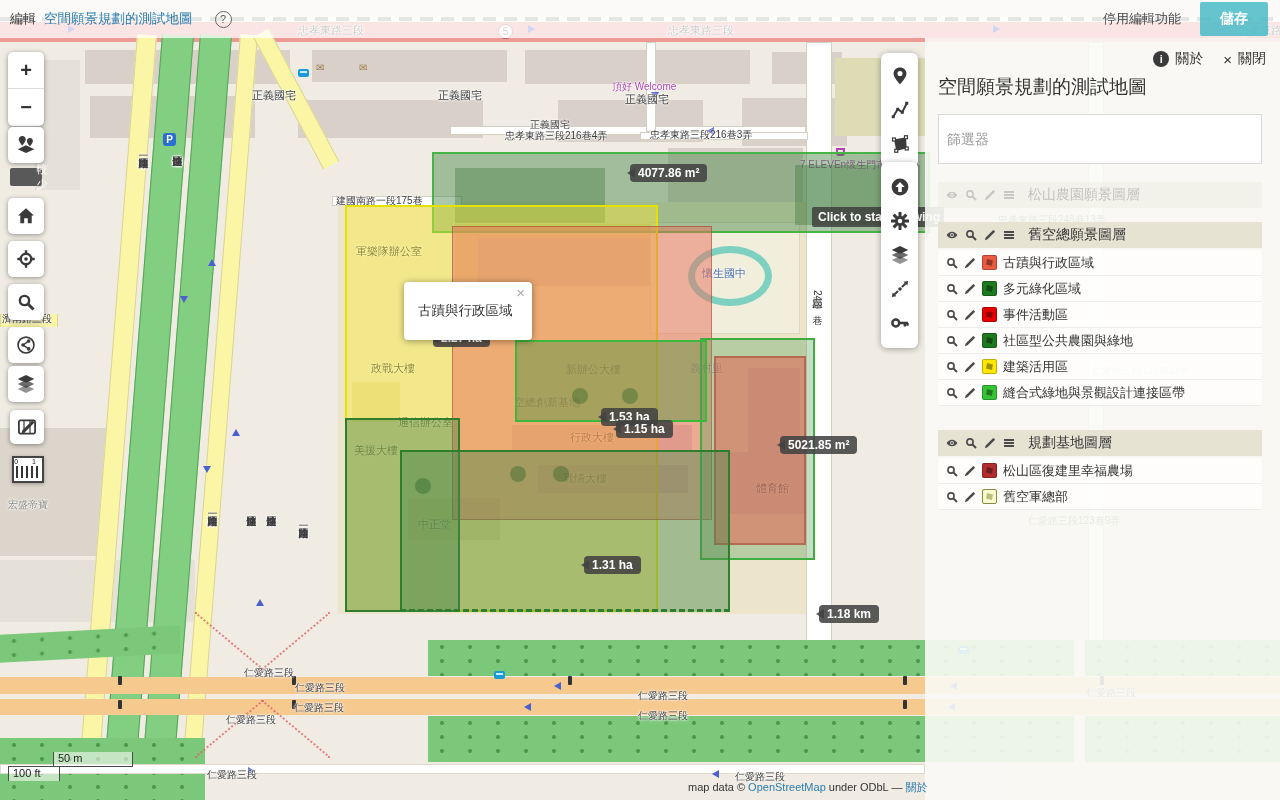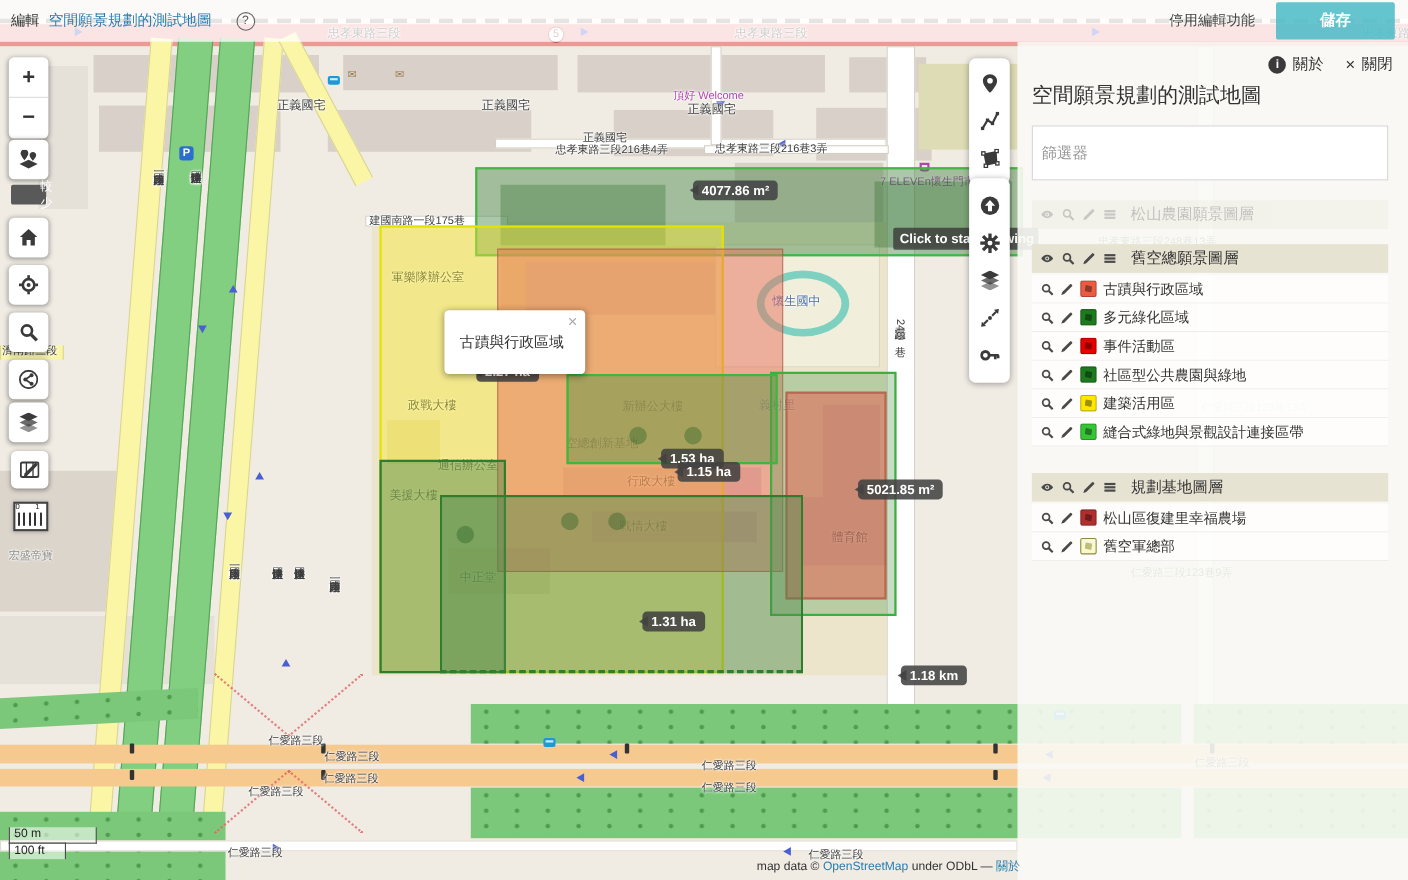--- a/index.html
+++ b/index.html
@@ -97,21 +97,21 @@
   
   #topbar { position:absolute; left:0; top:0; width:1280px; height:38px; background:rgba(255,255,255,.74);
             z-index:8; display:flex; align-items:center; }
   #topbar .edit { margin-left:10px; font-size:13px; color:#333; }
   #topbar .mtitle { margin-left:8px; font-size:13.5px; color:#2a7cae; cursor:pointer; }
   #topbar .help { margin-left:22px; width:17px; height:17px; border-radius:50%; border:1.5px solid #666;
                   color:#555; font-size:11px; display:flex; align-items:center; justify-content:center; cursor:pointer; }
   #topbar .spacer { flex:1; }
   #topbar .disable { font-size:13px; color:#444; margin-right:19px; cursor:pointer; }
   #topbar .save { margin-right:12px; background:rgba(73,187,199,.85); color:#fff; font-size:14px; font-weight:bold;
-                  padding:8px 40px; border-radius:2px; border:none; cursor:pointer; }
+                  padding:8px 20px; border-radius:2px; border:none; cursor:pointer; }
 
   
   #sidebar { position:absolute; left:925px; top:38px; width:355px; height:762px;
              background:rgba(250,249,245,.9); z-index:7; }
   #sidebar .sb-top { position:absolute; right:14px; top:12px; display:flex; align-items:center; gap:6px;
                      font-size:14px; color:#333; }
   #sidebar .sb-top .lnk { cursor:pointer; }
   .info-ic { width:16px; height:16px; border-radius:50%; background:#3a3a3a; color:#fff; font-size:11px;
              font-weight:bold; display:flex; align-items:center; justify-content:center; font-style:normal; }
   .close-x { font-size:15px; color:#333; margin-left:14px; cursor:pointer; }
@@ -128,21 +128,21 @@
   .lrow .ic { color:#4a4a4a; }
   .sw { width:15px; height:15px; border-radius:2px; display:flex; align-items:center; justify-content:center;
         border:1px solid rgba(0,0,0,.25); }
   .sw i { display:block; width:7px; height:7px; background:rgba(0,0,0,.38);
           clip-path:polygon(15% 0,100% 20%,85% 100%,0 80%); }
   .ghost { opacity:.28; }
 
   
   #scale { position:absolute; left:8px; top:752px; z-index:9; font-size:11px; color:#222; }
   #scale .sline { border:1.5px solid #4a4a4a; border-top:none; background:rgba(255,255,255,.55); padding:0 4px; height:15px; line-height:13px; }
-  #scale .m { width:80px; }
+  #scale .m { width:80px;margin-left:45px; }
   #scale .i { width:52px; margin-top:-1.5px; border-top:1.5px solid #4a4a4a; border-bottom:none; }
   #attr { position:absolute; left:688px; top:780px; z-index:9; font-size:11px; color:#333; white-space:nowrap; }
   #attr a { color:#2a7cae; text-decoration:none; cursor:pointer; }
 </style>
 </head>
 <body>
 
 <svg width="0" height="0" style="position:absolute">
   <defs>
     <symbol id="i-eye" viewBox="0 0 12 12">

